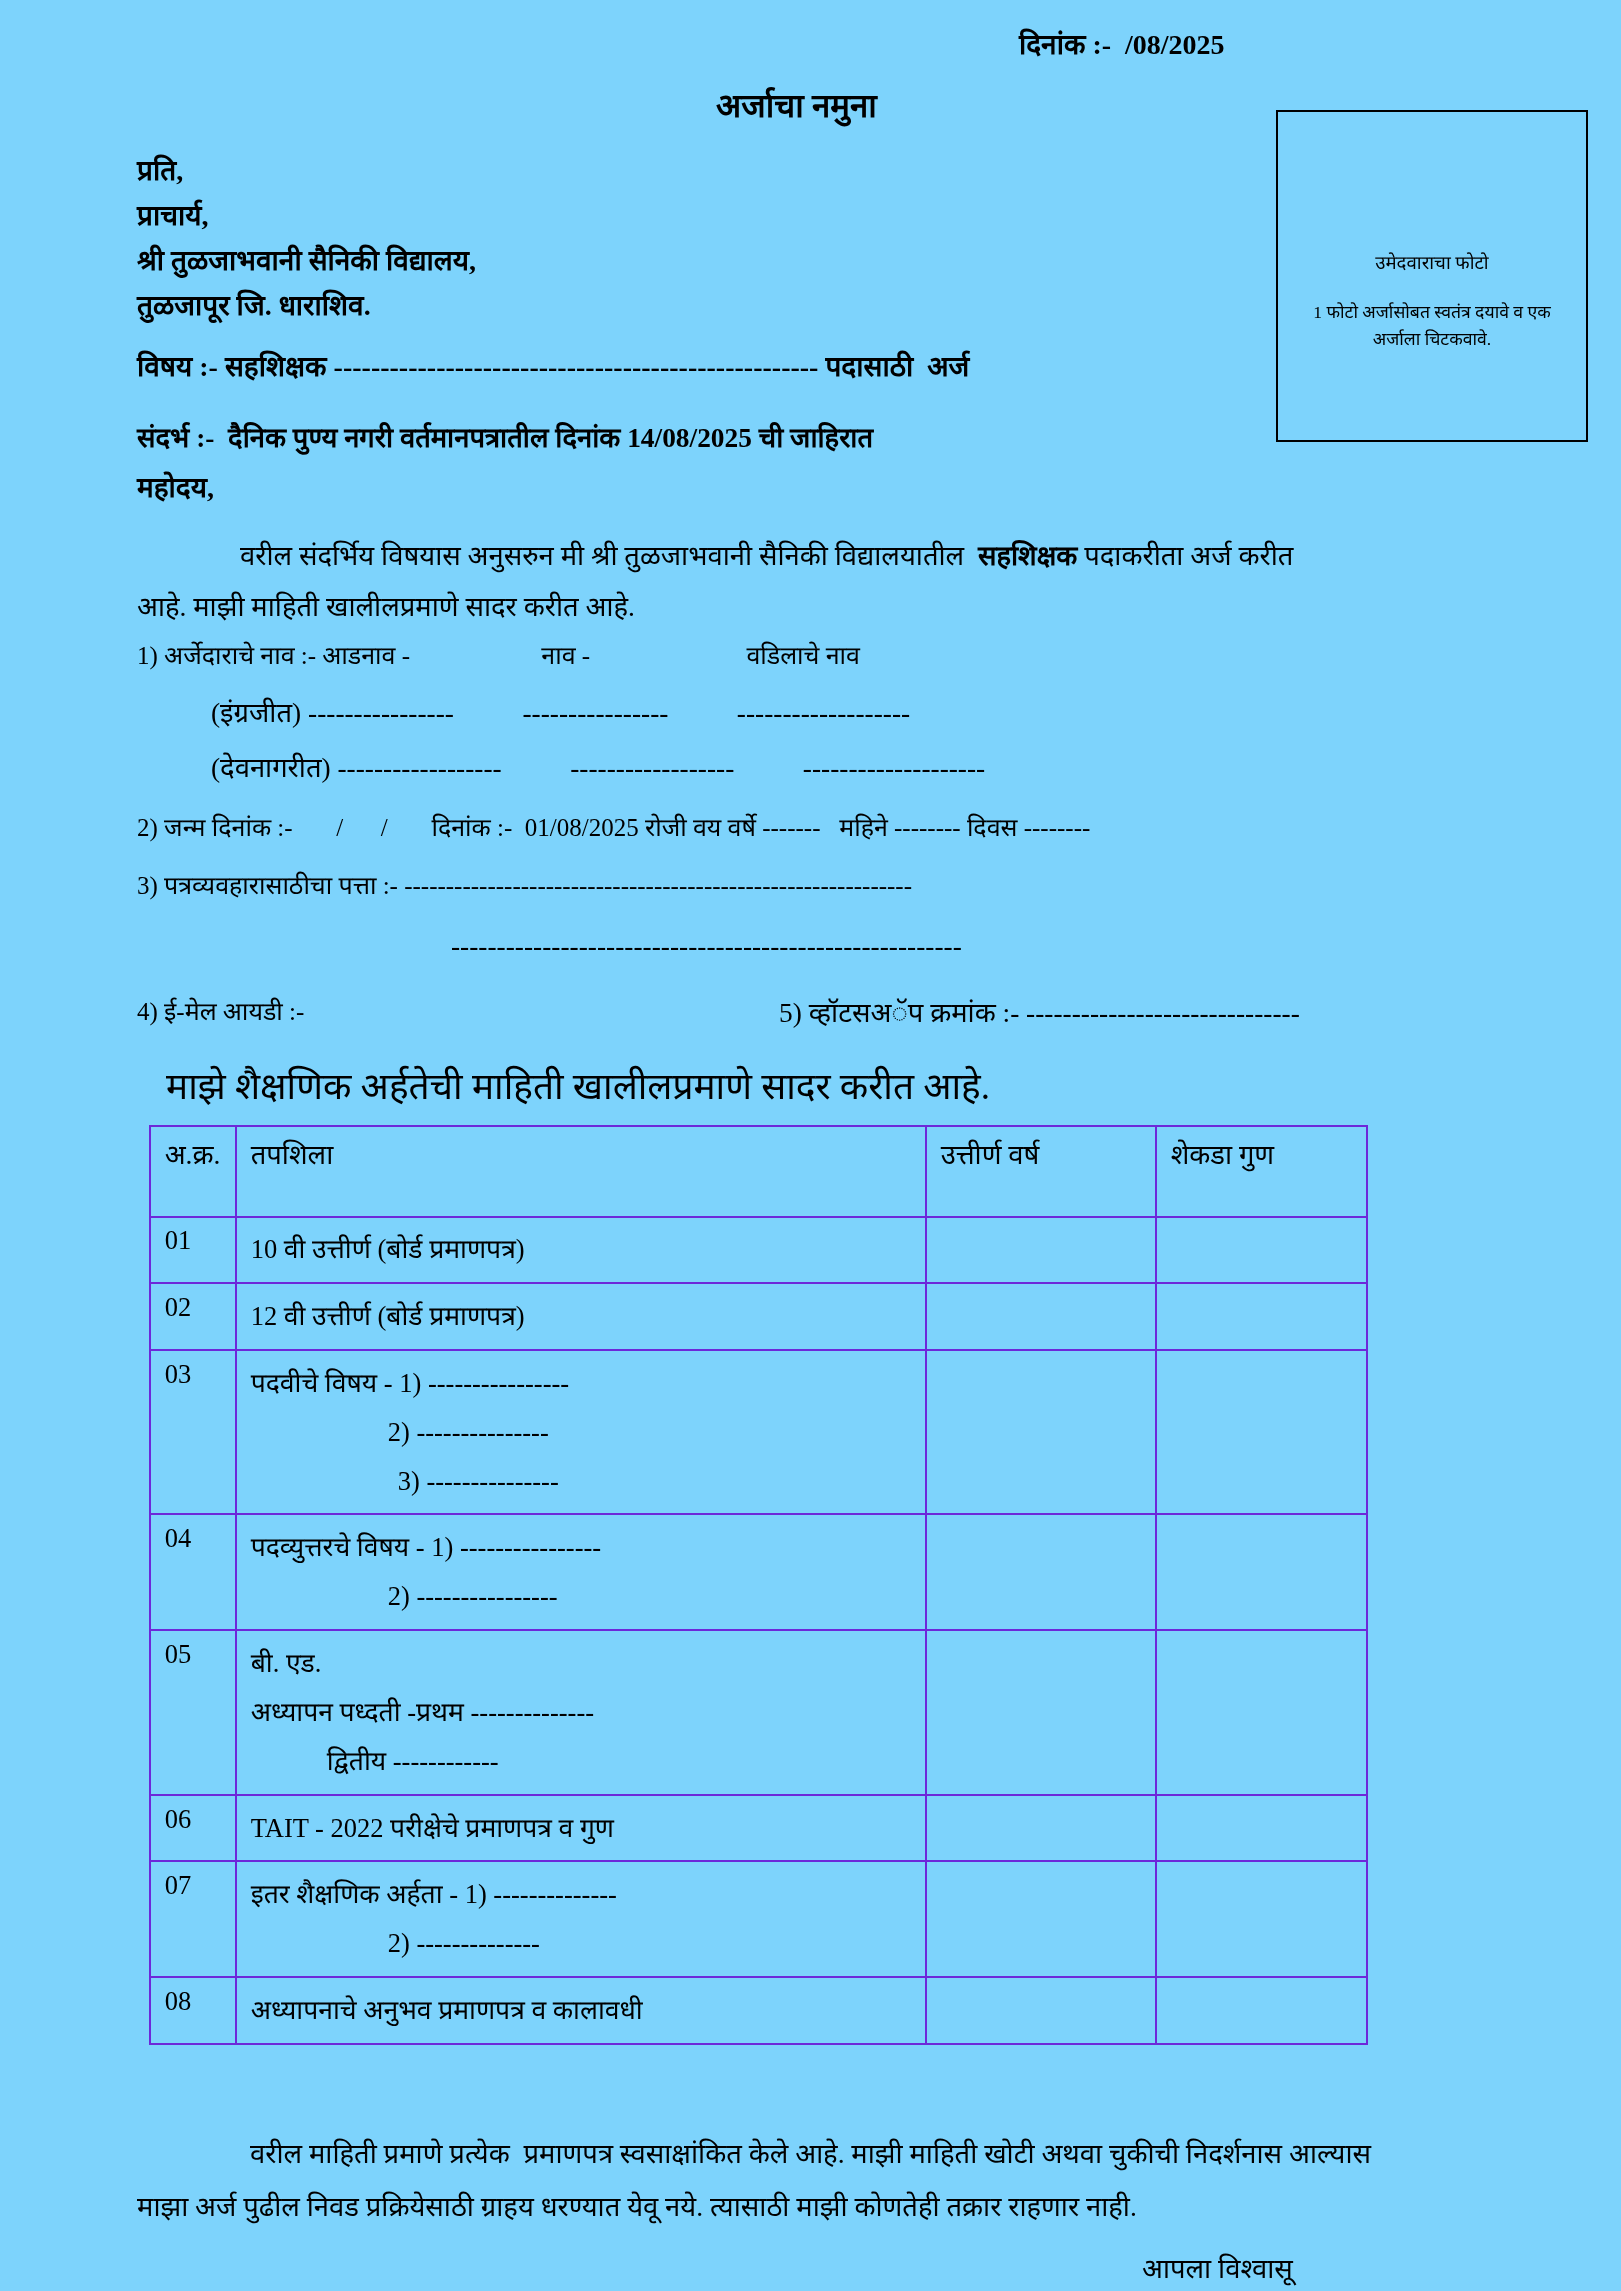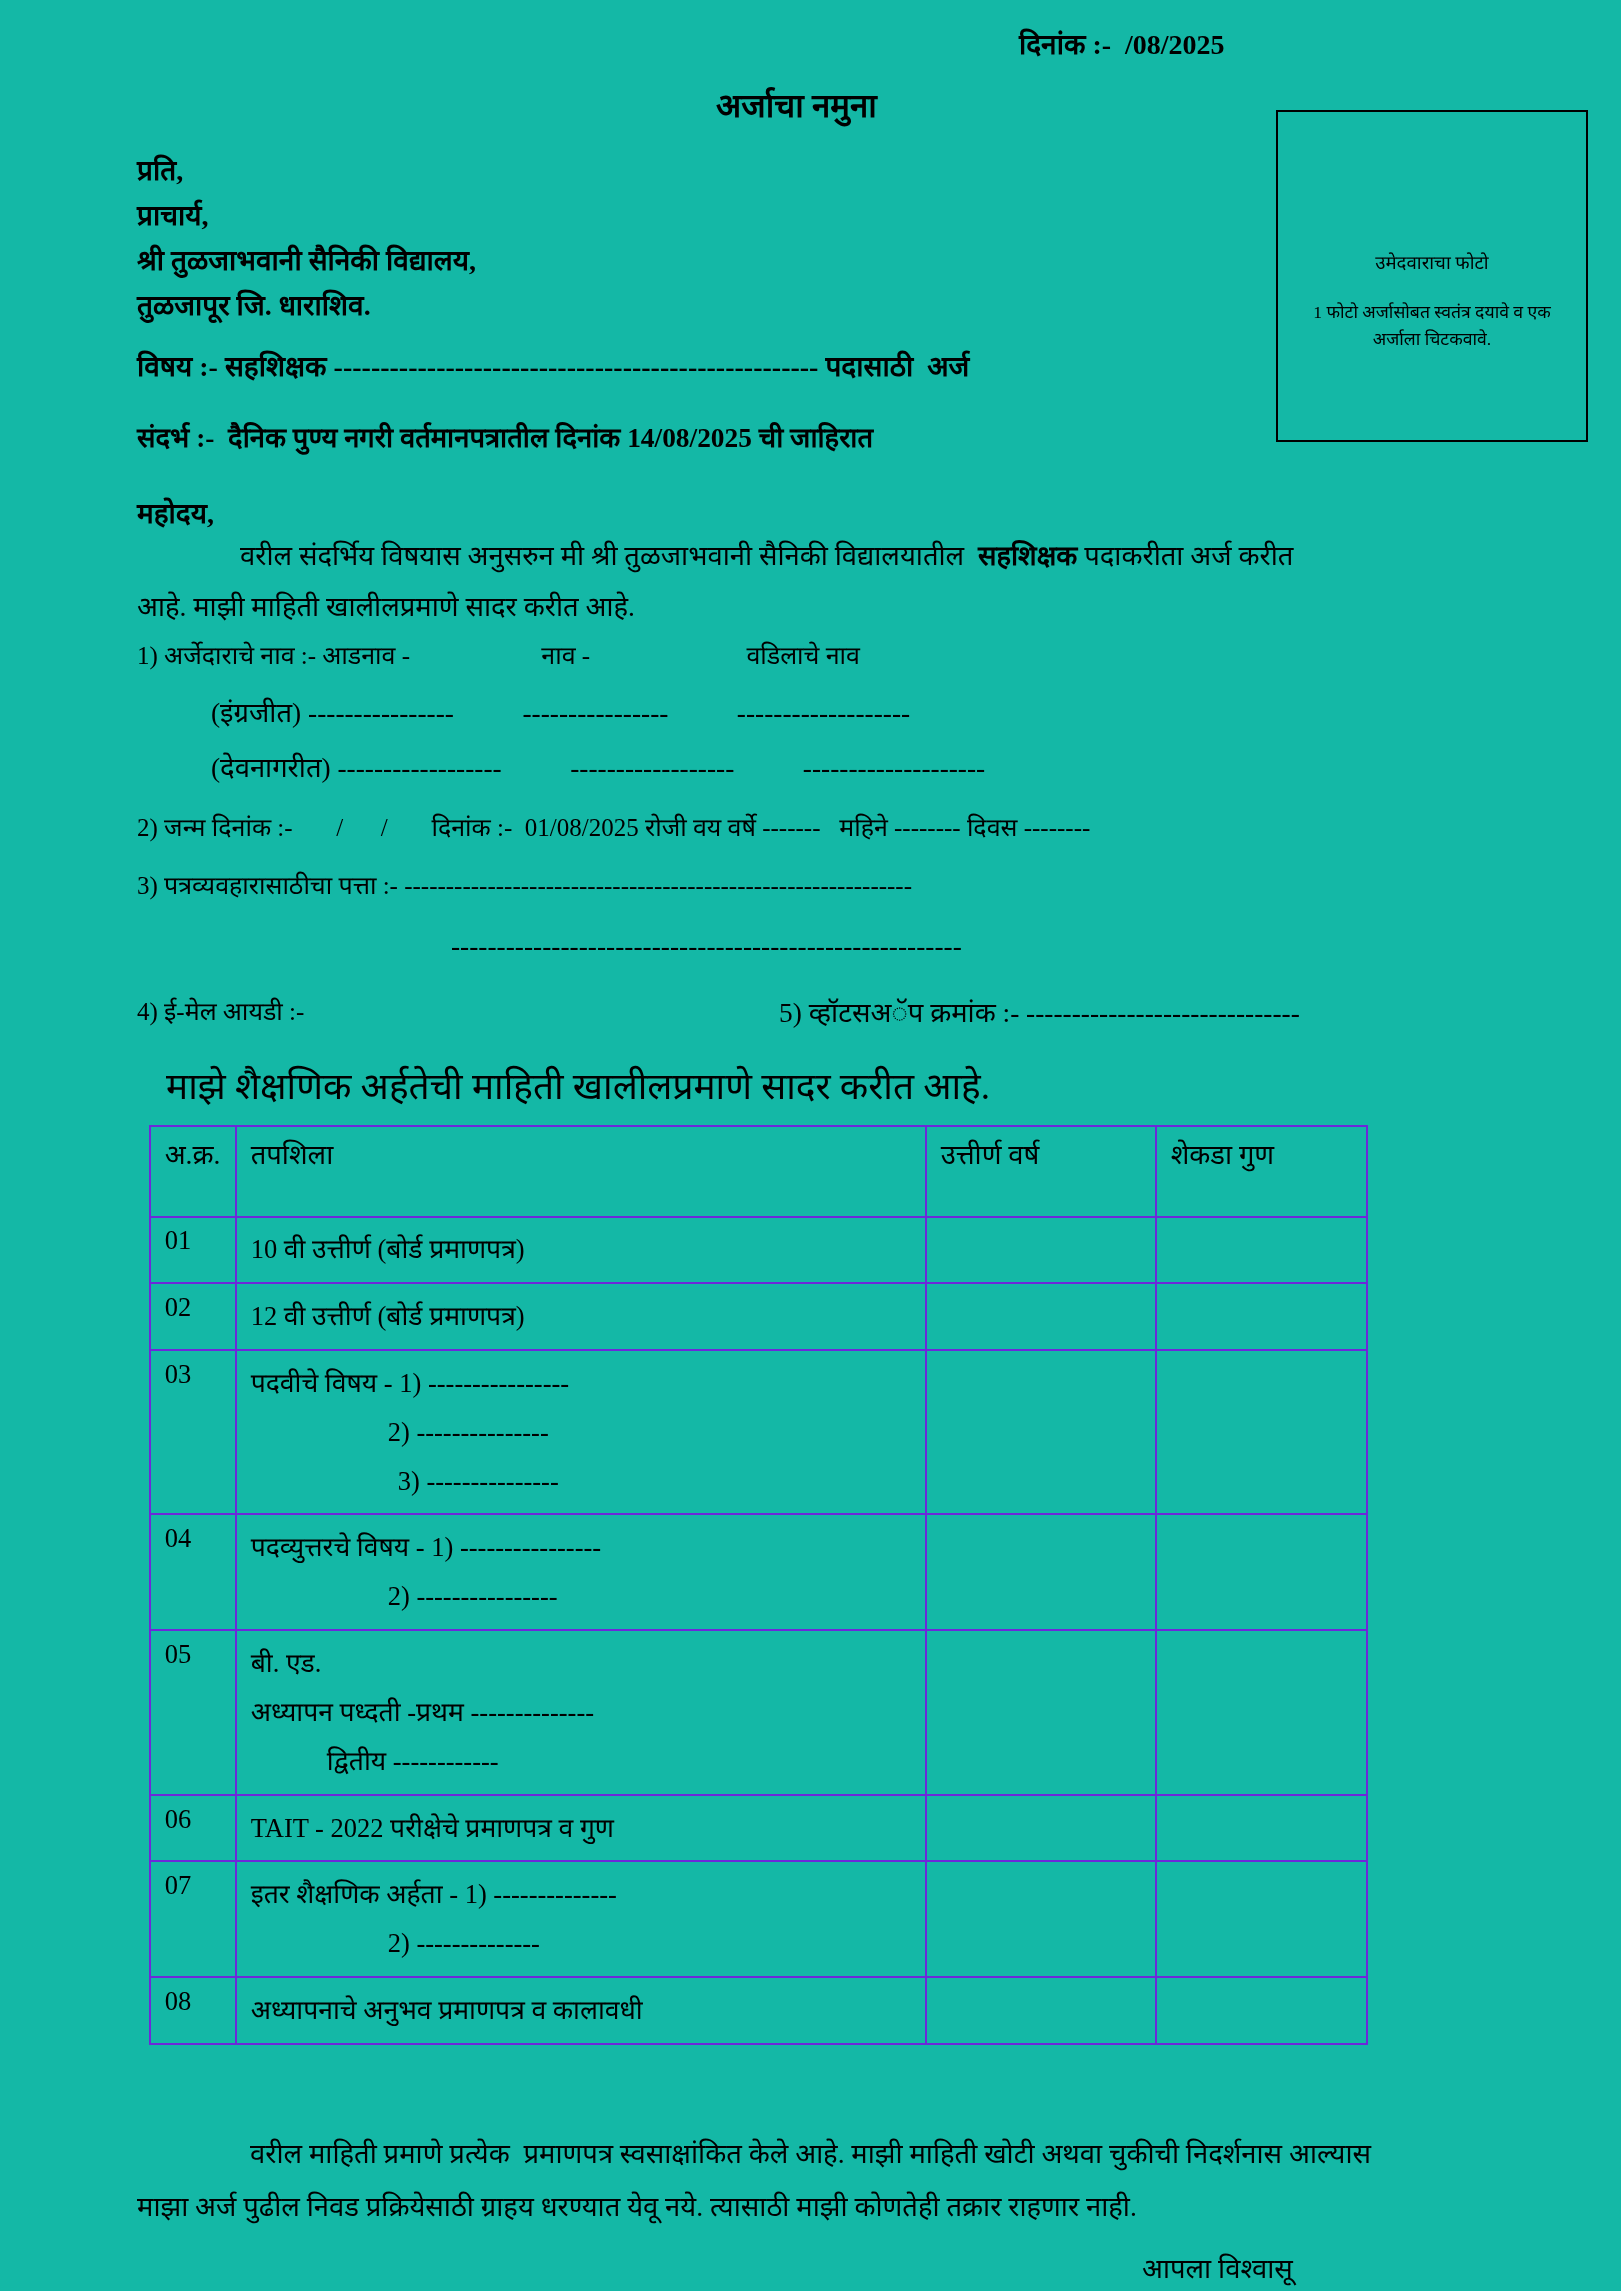--- a/index.html
+++ b/index.html
@@ -8,21 +8,21 @@
     background: #ffffff;
   }
   body {
     font-family: "Liberation Serif", "DejaVu Serif", serif;
     color: #000000;
   }
   .page {
     position: relative;
     width: 1621px;
     height: 2292px;
-    background: #14b8a6;
+    background: #7dd3fc;
     overflow: hidden;
   }
 
   
   .t    { position: absolute; white-space: pre; line-height: 1.15; }
   .bold { font-weight: bold; }
 
   
   .date-line {
     left: 1019px; top: 29px;
@@ -61,21 +61,21 @@
   
   .addr { left: 137px; font-size: 28px; font-weight: bold; }
   .addr1 { top: 155px; }
   .addr2 { top: 200px; }
   .addr3 { top: 245px; }
   .addr4 { top: 290px; }
 
   
   .subject   { left: 137px; top: 351px; font-size: 28px; font-weight: bold; }
   .reference { left: 137px; top: 423px; font-size: 27.4px; font-weight: bold; }
-  .salutation{ left: 137px; top: 498px; font-size: 28px; font-weight: bold; }
+  .salutation{ left: 137px; top: 472px; font-size: 28px; font-weight: bold; }
 
   
   .body-p1 { left: 240px; top: 541px; font-size: 27.4px; }
   .body-p2 { left: 137px; top: 592px; font-size: 27.4px; }
 
   
   .item   { left: 137px; font-size: 25px; }
   .it1    { top: 642px; }
   .it1en  { left: 211px; top: 698px; font-size: 27.4px; }
   .it1dev { left: 211px; top: 753px; font-size: 27.4px; }

